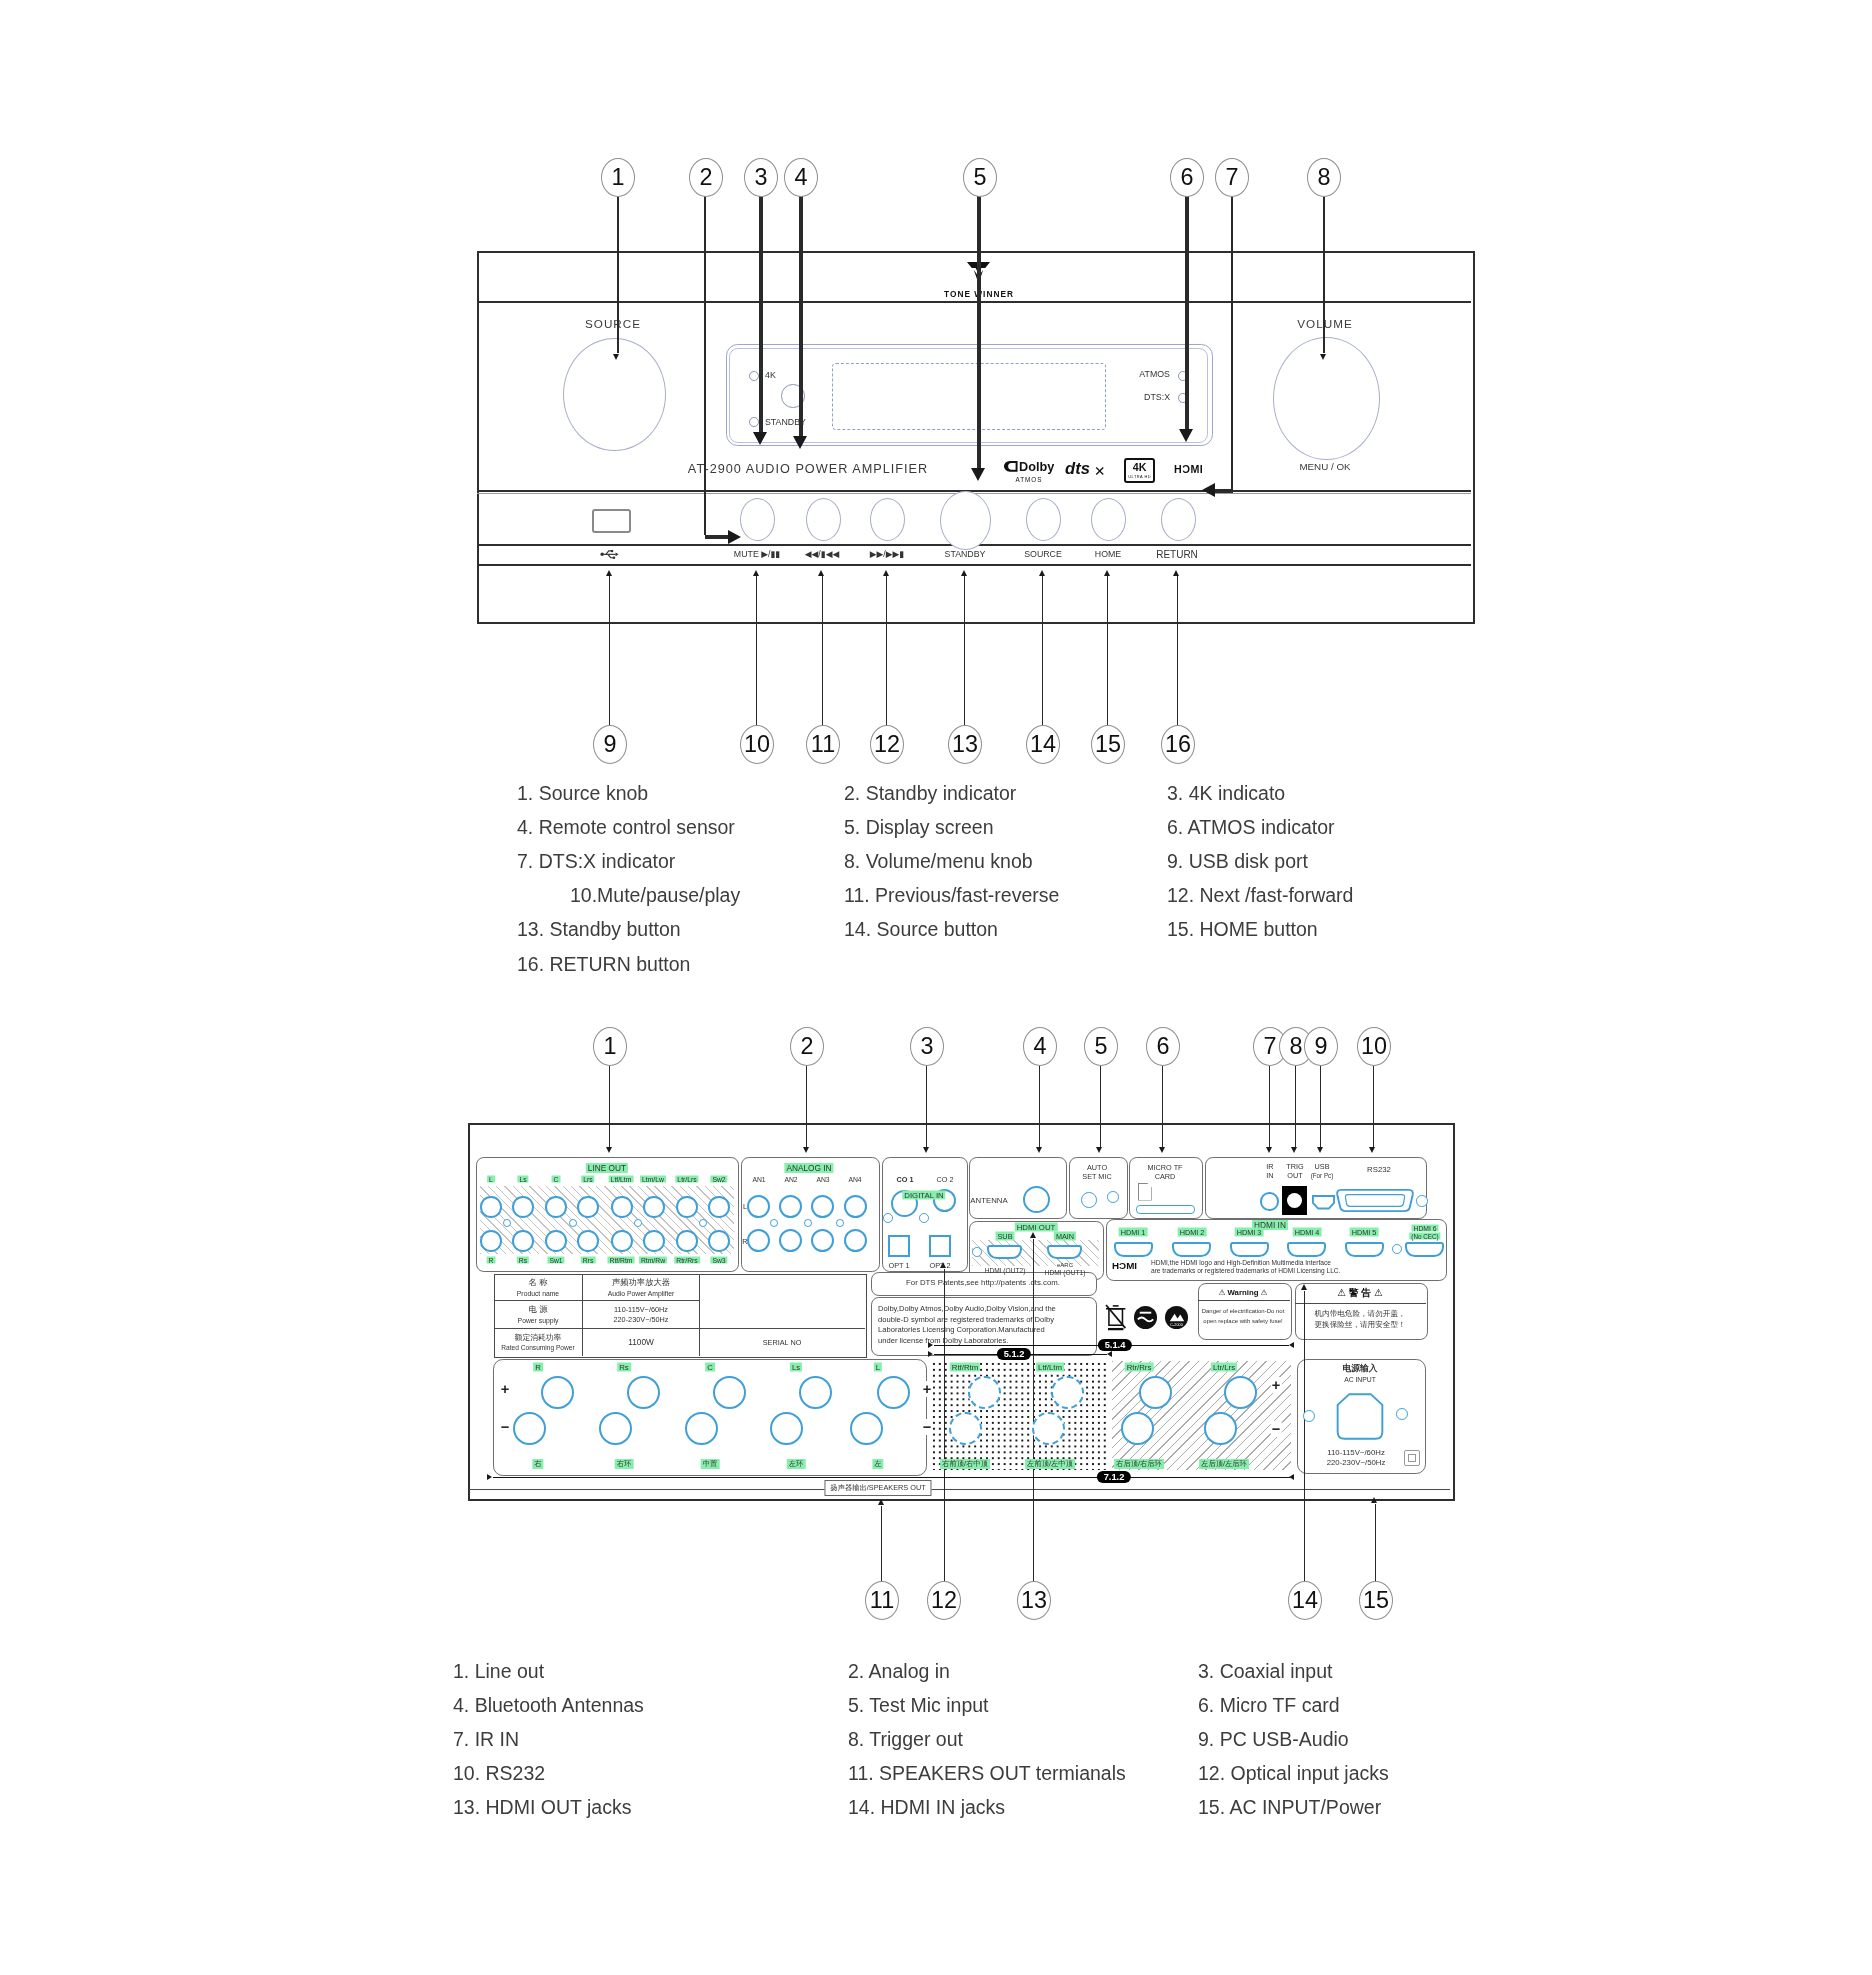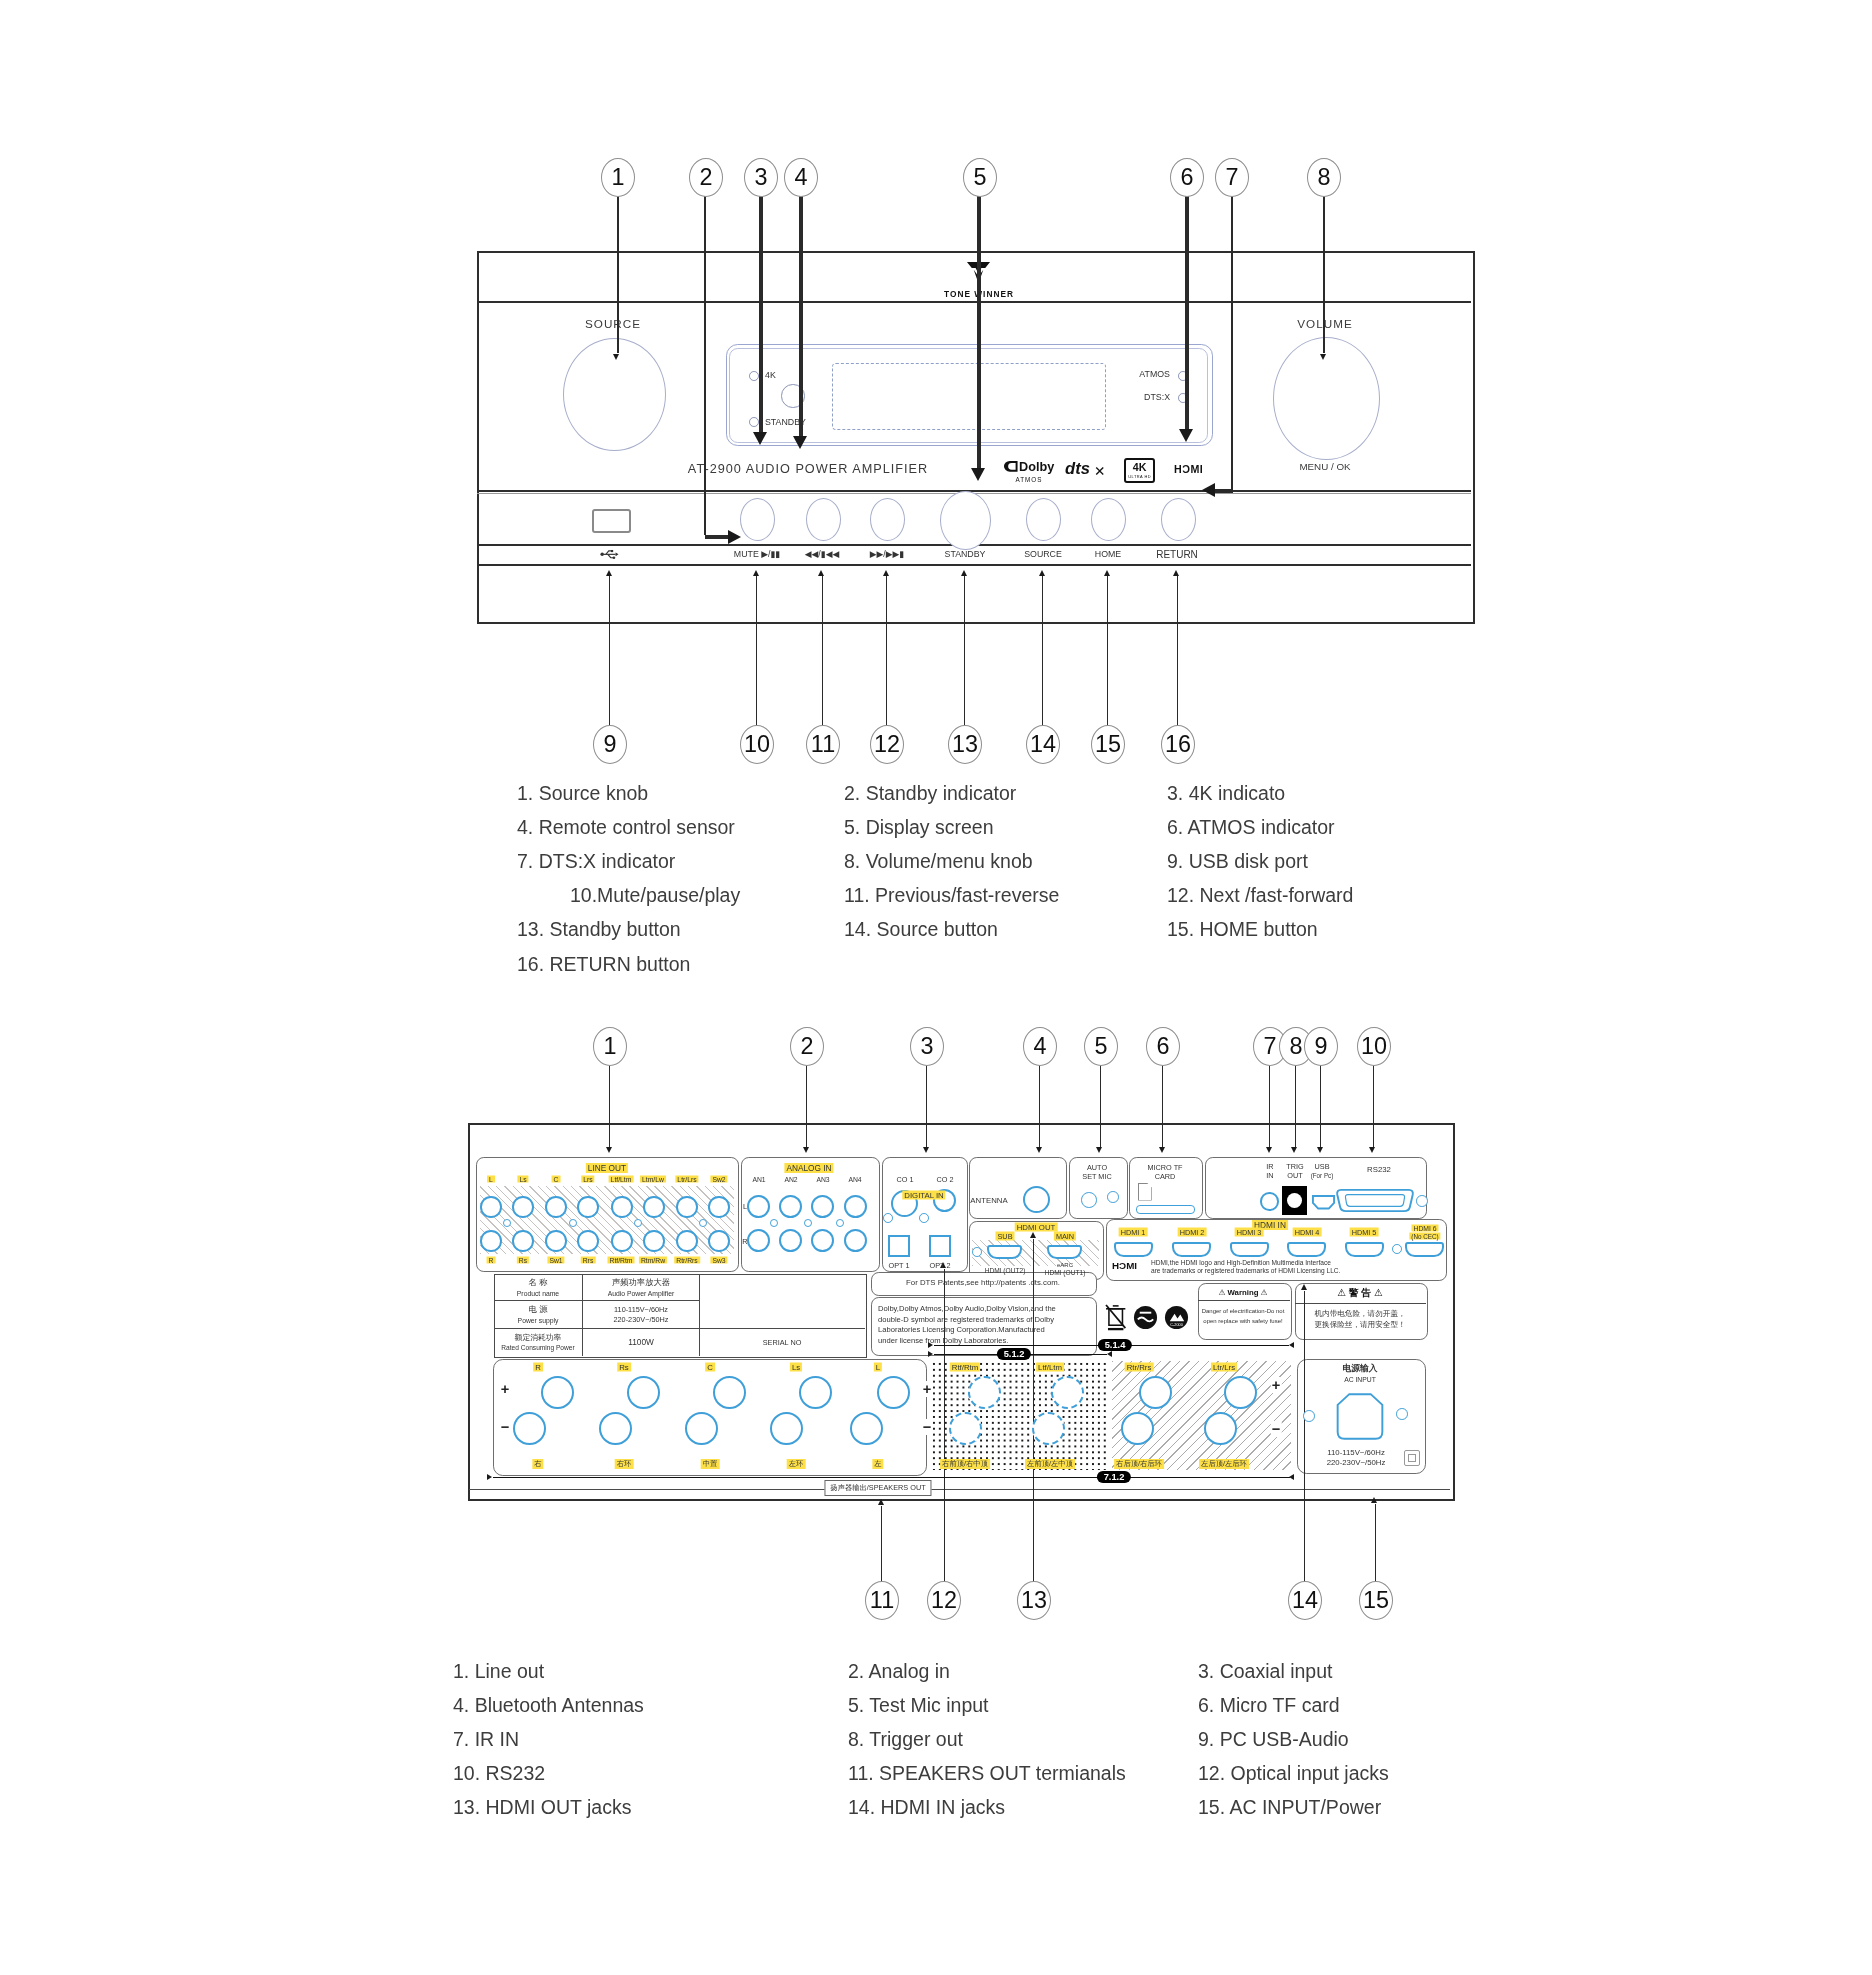--- a/index.html
+++ b/index.html
@@ -21,21 +21,21 @@
   .dispmod{border:1.5px solid #9aa6cf;border-radius:11.7px;background:#fff;}
   .dispmod2{border:1px solid #b8c0dd;border-radius:8.8px;}
   .screen{border:1.5px dashed #8fa0c8;border-radius:3.9px;}
   .led{border:1.2px solid #8a93b5;border-radius:50%;background:#fff;}
   .legend{font-size:19.5px;color:#3d3d3d;}
   .sect{border:1.2px solid #6e6e6e;border-radius:7.8px;background:#fff;}
   .jack{border:2px solid #3f9fd8;border-radius:50%;background:#fff;box-sizing:border-box;z-index:6;}
   .jsmall{border:1.5px solid #3f9fd8;border-radius:50%;background:#fff;box-sizing:border-box;z-index:6;}
   .opt{border:2px solid #3f9fd8;background:#fff;box-sizing:border-box;z-index:6;}
   .slbl{color:#333;z-index:7;}
-  .chip{background:#fde047;padding:0 2px;z-index:7;}
+  .chip{background:#86efac;padding:0 2px;z-index:7;}
   .hatch{background-image:repeating-linear-gradient(45deg,rgba(90,80,75,0.35) 0px,rgba(90,80,75,0.35) 1px,transparent 1px,transparent 5.9px);}
   .hatch2{background-image:repeating-linear-gradient(135deg,rgba(70,70,70,0.45) 0px,rgba(70,70,70,0.45) 1px,transparent 1px,transparent 6.8px);}
   .dots{background-image:radial-gradient(circle,#1a1a1a 1.1px,transparent 1.3px);background-size:5.9px 5.9px;}
   .post{border:2px solid #3f9fd8;border-radius:50%;background:#fff;box-sizing:border-box;z-index:6;}
   .postd{border:2px dashed #3f9fd8;border-radius:50%;background:#fff;box-sizing:border-box;z-index:6;}
   .tag{background:#000;color:#fff;font-size:9.3px;font-weight:bold;padding:1px 6.8px;border-radius:7.8px;z-index:9;}
   .tline{background:#4a4a4a;z-index:4;}
   .hdmiport{border:2px solid #3f9fd8;border-radius:2.9px 2.9px 9.8px 9.8px;background:#fff;box-sizing:border-box;z-index:6;}
   .blackport{background:#000;z-index:6;}
   .warnbox{border:1.2px solid #6e6e6e;border-radius:7.8px;background:#fff;}
@@ -152,21 +152,21 @@
   </div>
   <svg class="abs" style="left:1311px;top:1194px;" width="25" height="16.6" viewBox="0 0 26 17">
     <path d="M2 2 H24 V9 L18.5 15 H7.5 L2 9 Z" fill="#fff" stroke="#3f9fd8" stroke-width="2"></path>
   </svg>
   <svg class="abs" style="left:1334px;top:1186px;" width="82" height="29" viewBox="0 0 84 30">
     <path d="M7 4 H77 Q82 4 81 9 L78 22 Q77 26 72 26 H12 Q7 26 6 22 L3 9 Q2 4 7 4 Z" fill="#fff" stroke="#3f9fd8" stroke-width="2"></path>
     <path d="M14 9 H70 Q73 9 72.5 12 L71.5 18 Q71 21 68 21 H16 Q13 21 12.5 18 L11.5 12 Q11 9 14 9 Z" fill="none" stroke="#3f9fd8" stroke-width="1.2"></path>
   </svg>
   <div class="abs jsmall" style="left:1416px;top:1195px;width:11.7px;height:11.7px;"></div>
 
-  <div class="abs cc slbl" style="left:905px;top:1179px;font-size:7.3px;">CO 1</div>
+  <div class="abs cc slbl" style="left:905px;top:1179px;font-size:7.3px;font-weight:bold;">CO 1</div>
   <div class="abs cc slbl" style="left:945px;top:1179px;font-size:7.3px;">CO 2</div>
   <div class="abs jack" style="left:891px;top:1190px;width:27px;height:27px;"></div>
   <div class="abs jack" style="left:933px;top:1189px;width:23.4px;height:23.4px;"></div>
   <div class="abs jsmall" style="left:883px;top:1213px;width:9.8px;height:9.8px;"></div>
   <div class="abs jsmall" style="left:919px;top:1213px;width:9.8px;height:9.8px;"></div>
   <div class="abs opt" style="left:888px;top:1235px;width:21.5px;height:21.5px;"></div>
   <div class="abs opt" style="left:929px;top:1235px;width:21.5px;height:21.5px;"></div>
   <div class="abs cc slbl" style="left:899px;top:1265px;font-size:7.3px;">OPT 1</div>
   <div class="abs cc slbl" style="left:940px;top:1265px;font-size:7.3px;">OPT 2</div>
 

